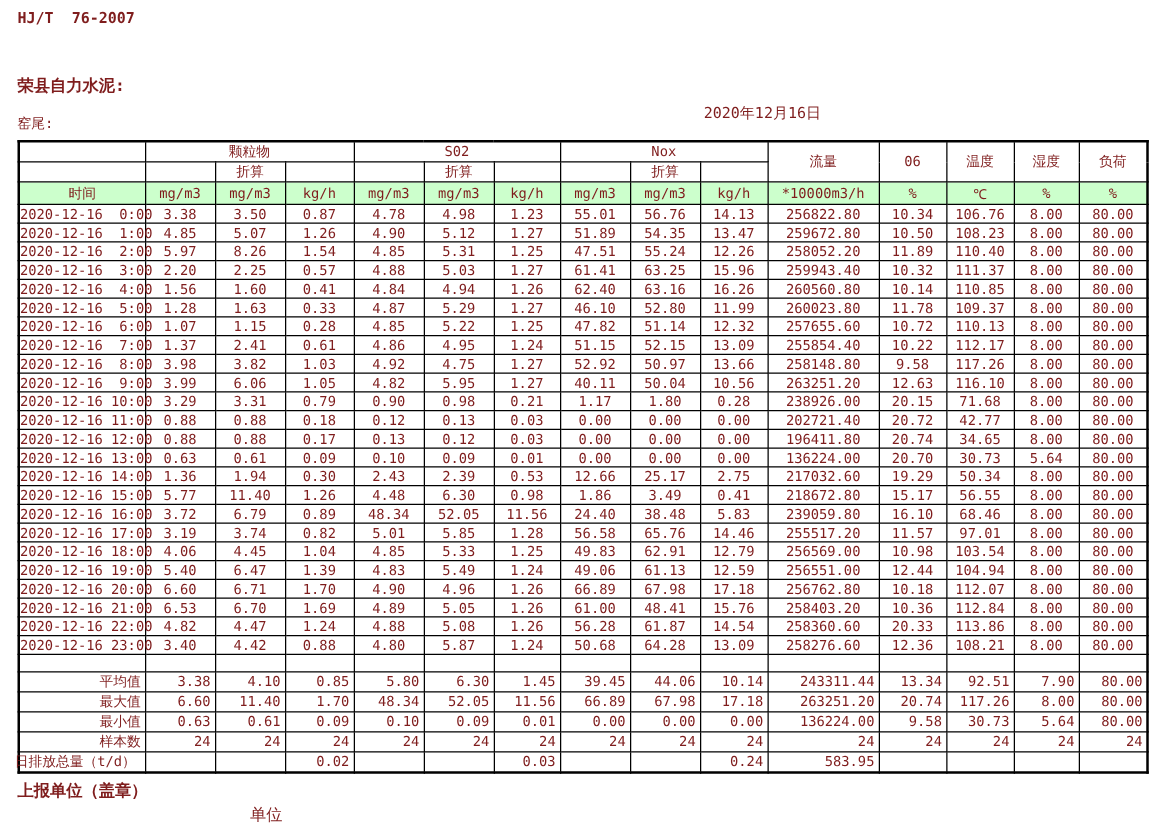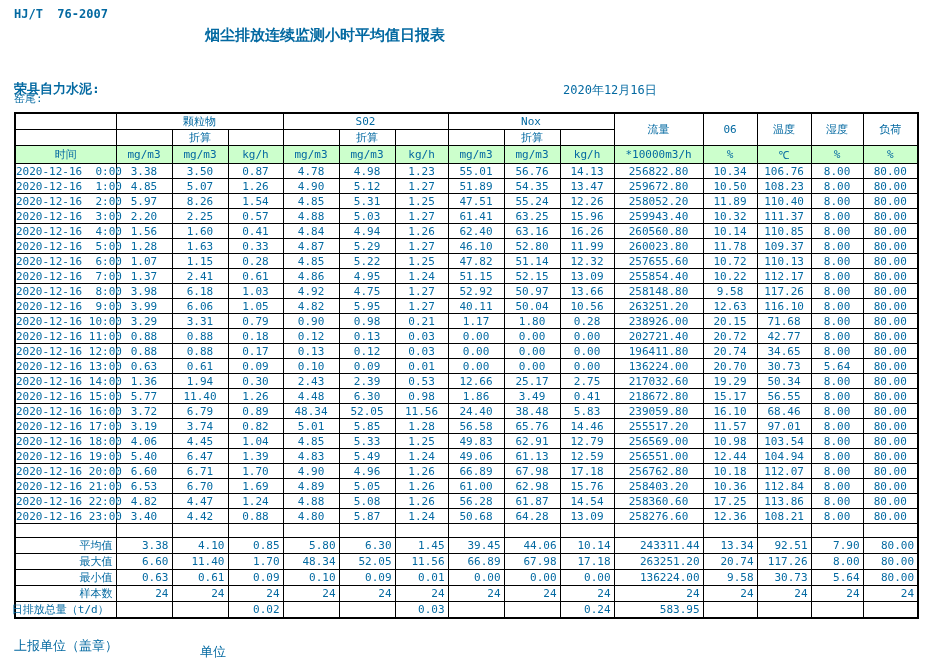--- a/index.html
+++ b/index.html
@@ -1,22 +1,22 @@
 <!DOCTYPE html>
 <html style="--hdr-green: #ccffcc;"><head>
 <meta charset="utf-8">
 <style>
   html,body { margin:0; padding:0; background:#fff; }
   .page {
-    position:relative; width:930px; height:659px; background:#fff; color:#0369a1;
+    position:relative; width:930px; height:659px; background:#fff; color:#7f1d1d;
     font-family:"DejaVu Sans Mono","Liberation Mono",monospace; overflow:hidden;
   }
   .hdr-std   { position:absolute; left:14px;  top:7px;  font-weight:bold; font-size:12px; white-space:pre; }
   .title     { position:absolute; left:205px; top:26px; font-weight:bold; font-size:15px; white-space:nowrap; }
-  .company   { position:absolute; left:14px;  top:80px; font-weight:bold; font-size:13px; }
+  .company   { position:absolute; left:14px;  top:60px; font-weight:bold; font-size:13px; }
   .site      { position:absolute; left:14px;  top:91px; font-weight:normal; font-size:11px; }
   .date      { position:absolute; left:563px; top:82px; font-size:12px; }
 
   table.report {
     position:absolute; left:14px; top:112px; width:904px;
     border-collapse:collapse; table-layout:fixed;
     border:2px solid #000;
   }
   .report th, .report td {
     border:1px solid #000; padding:0; font-weight:normal; font-size:11px;
@@ -25,30 +25,29 @@
   .report thead tr.r1 th, .report thead tr.r2 th { height:14px; }
   .report thead tr.units th { height:17px; background:var(--hdr-green,#ccffcc); }
   .report tbody td { height:14px; }
   .report tr.spacer td { height:13px; }
   .report tr.sum td { text-align:right; padding-right:3px; }
   .report tr.sum td.label { }
   .report tr.sum td.total-label { text-align:center; padding-right:0; }
   .pull-left { display:inline-block; margin-left:-11px; white-space:pre; }
 
   .ft1 { position:absolute; left:14px;  top:619px; font-size:12px; }
-  .ft2 { position:absolute; left:14px;  top:637px; font-size:13px; }
+  .ft2 { position:absolute; left:14px;  top:624px; font-size:13px;font-weight:bold; }
   .ft3 { position:absolute; left:200px; top:643px; font-size:13px; }
 </style>
 </head>
 <body>
 
 <div class="page">
 
   <div class="hdr-std">HJ/T  76-2007</div>
-  <div class="title">烟尘排放连续监测小时平均值日报表</div>
   <div class="company">荣县自力水泥:</div>
   <div class="site">窑尾:</div>
   <div class="date">2020年12月16日</div>
 
   <table class="report">
     <colgroup>
       <col style="width:101px">
         <col style="width:56px">
         <col style="width:56px">
         <col style="width:55px">
@@ -239,21 +238,21 @@
           <td>13.09</td>
           <td>255854.40</td>
           <td>10.22</td>
           <td>112.17</td>
           <td>8.00</td>
           <td>80.00</td>
         </tr>
         <tr>
           <td>2020-12-16  8:00</td>
           <td>3.98</td>
-          <td>6.18</td>
+          <td>3.82</td>
           <td>1.03</td>
           <td>4.92</td>
           <td>4.75</td>
           <td>1.27</td>
           <td>52.92</td>
           <td>50.97</td>
           <td>13.66</td>
           <td>258148.80</td>
           <td>9.58</td>
           <td>117.26</td>
@@ -466,41 +465,41 @@
         </tr>
         <tr>
           <td>2020-12-16 21:00</td>
           <td>6.53</td>
           <td>6.70</td>
           <td>1.69</td>
           <td>4.89</td>
           <td>5.05</td>
           <td>1.26</td>
           <td>61.00</td>
-          <td>62.98</td>
+          <td>48.41</td>
           <td>15.76</td>
           <td>258403.20</td>
           <td>10.36</td>
           <td>112.84</td>
           <td>8.00</td>
           <td>80.00</td>
         </tr>
         <tr>
           <td>2020-12-16 22:00</td>
           <td>4.82</td>
           <td>4.47</td>
           <td>1.24</td>
           <td>4.88</td>
           <td>5.08</td>
           <td>1.26</td>
           <td>56.28</td>
           <td>61.87</td>
           <td>14.54</td>
           <td>258360.60</td>
-          <td>17.25</td>
+          <td>20.33</td>
           <td>113.86</td>
           <td>8.00</td>
           <td>80.00</td>
         </tr>
         <tr>
           <td>2020-12-16 23:00</td>
           <td>3.40</td>
           <td>4.42</td>
           <td>0.88</td>
           <td>4.80</td>

